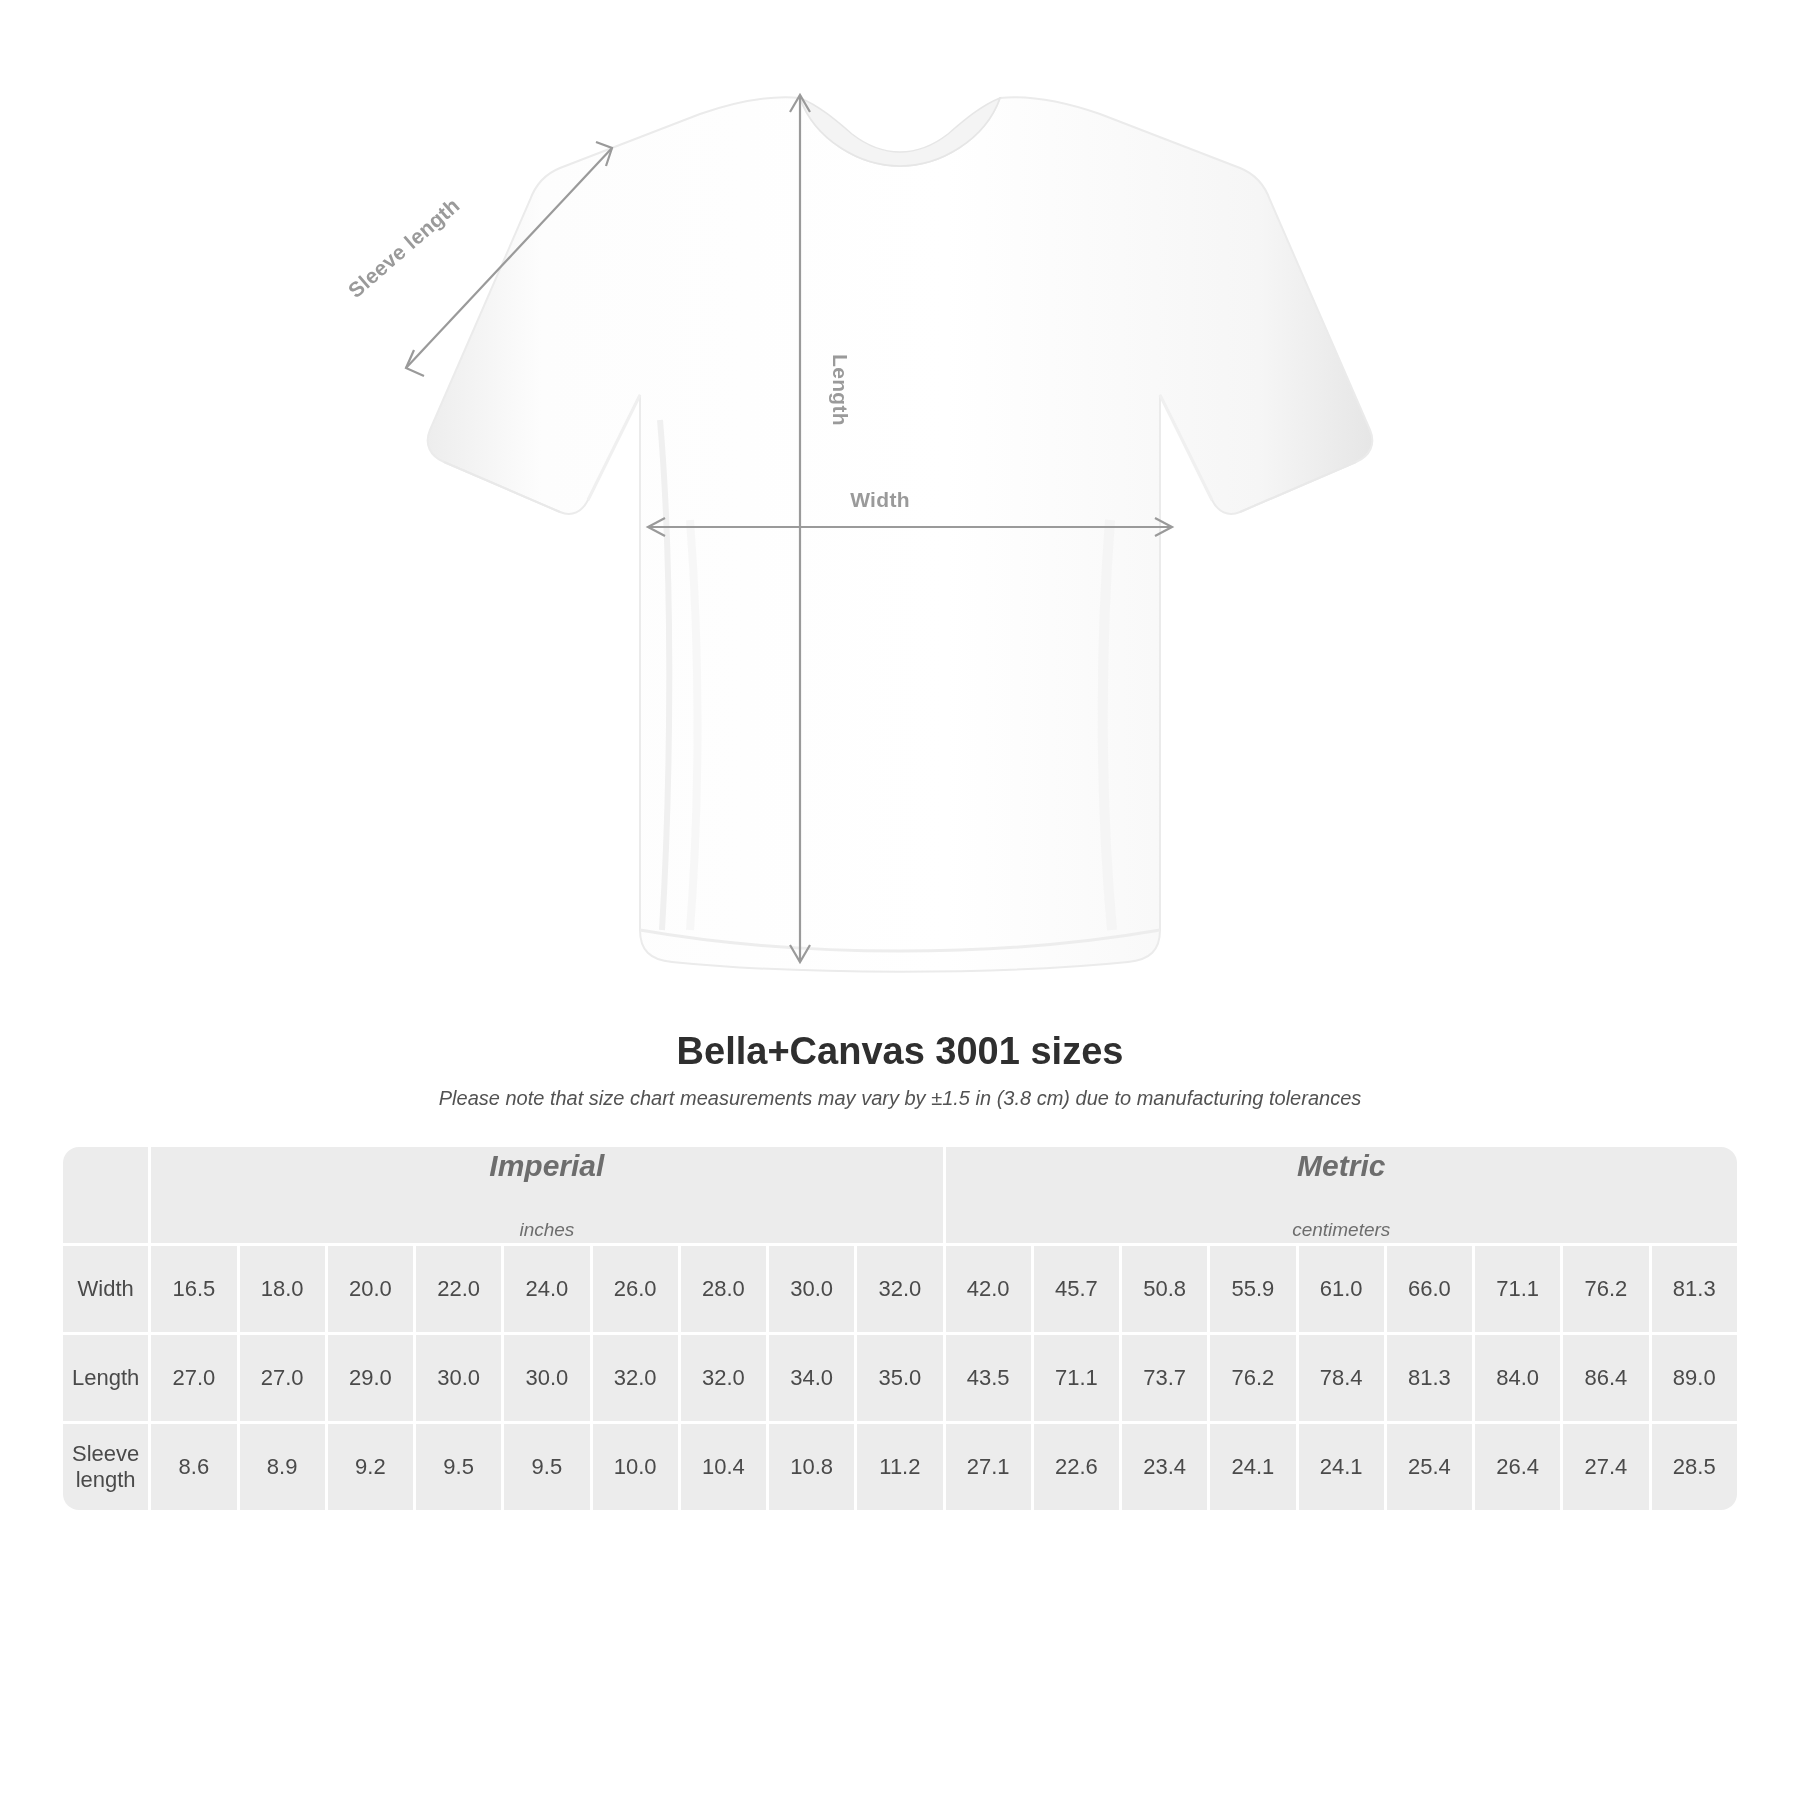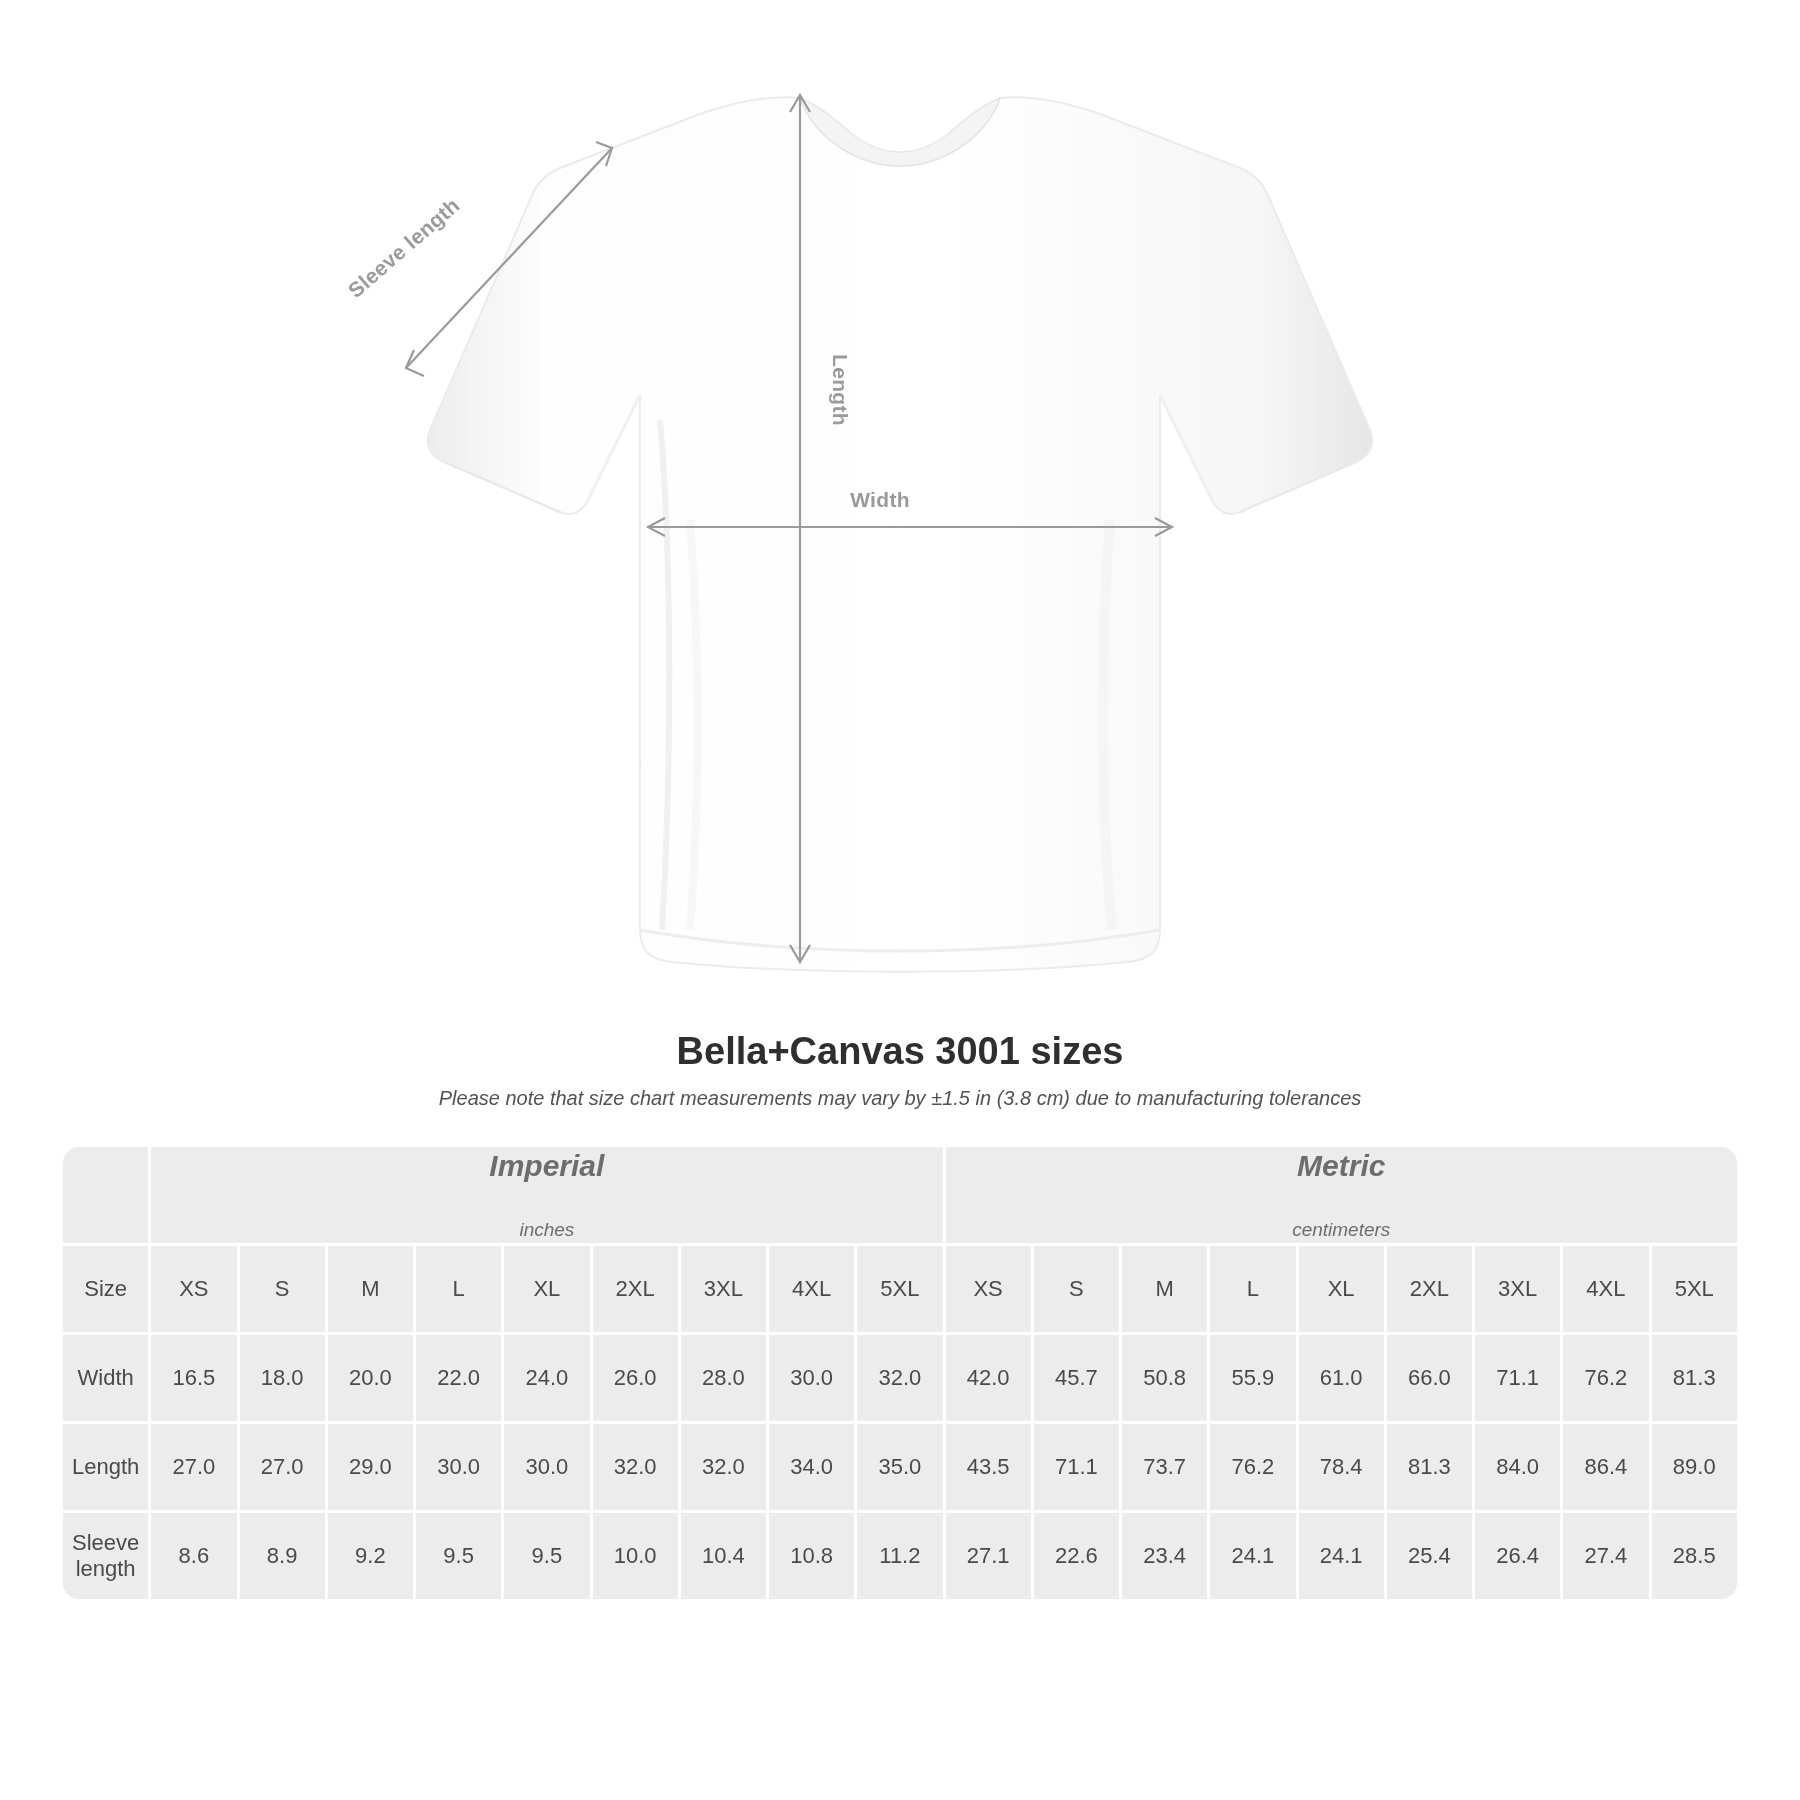--- a/index.html
+++ b/index.html
@@ -229,41 +229,20 @@
         <tr>
           <th class="unit-head corner-tl"></th>
           <th class="unit-head" colspan="9">
             <div class="unit-name">Imperial</div>
             <div class="unit-sub">inches</div>
           </th>
           <th class="unit-head corner-tr" colspan="9">
             <div class="unit-name">Metric</div>
             <div class="unit-sub">centimeters</div>
           </th>
-        </tr>
-        <tr>
-          <th class="row-head">Size</th>
-          <th class="col-head">XS</th>
-          <th class="col-head">S</th>
-          <th class="col-head">M</th>
-          <th class="col-head">L</th>
-          <th class="col-head">XL</th>
-          <th class="col-head">2XL</th>
-          <th class="col-head">3XL</th>
-          <th class="col-head">4XL</th>
-          <th class="col-head">5XL</th>
-          <th class="col-head">XS</th>
-          <th class="col-head">S</th>
-          <th class="col-head">M</th>
-          <th class="col-head">L</th>
-          <th class="col-head">XL</th>
-          <th class="col-head">2XL</th>
-          <th class="col-head">3XL</th>
-          <th class="col-head">4XL</th>
-          <th class="col-head">5XL</th>
         </tr>
       </thead>
       <tbody>
         <tr>
           <td class="row-head">Width</td>
           <td>16.5</td>
           <td>18.0</td>
           <td>20.0</td>
           <td>22.0</td>
           <td>24.0</td>

